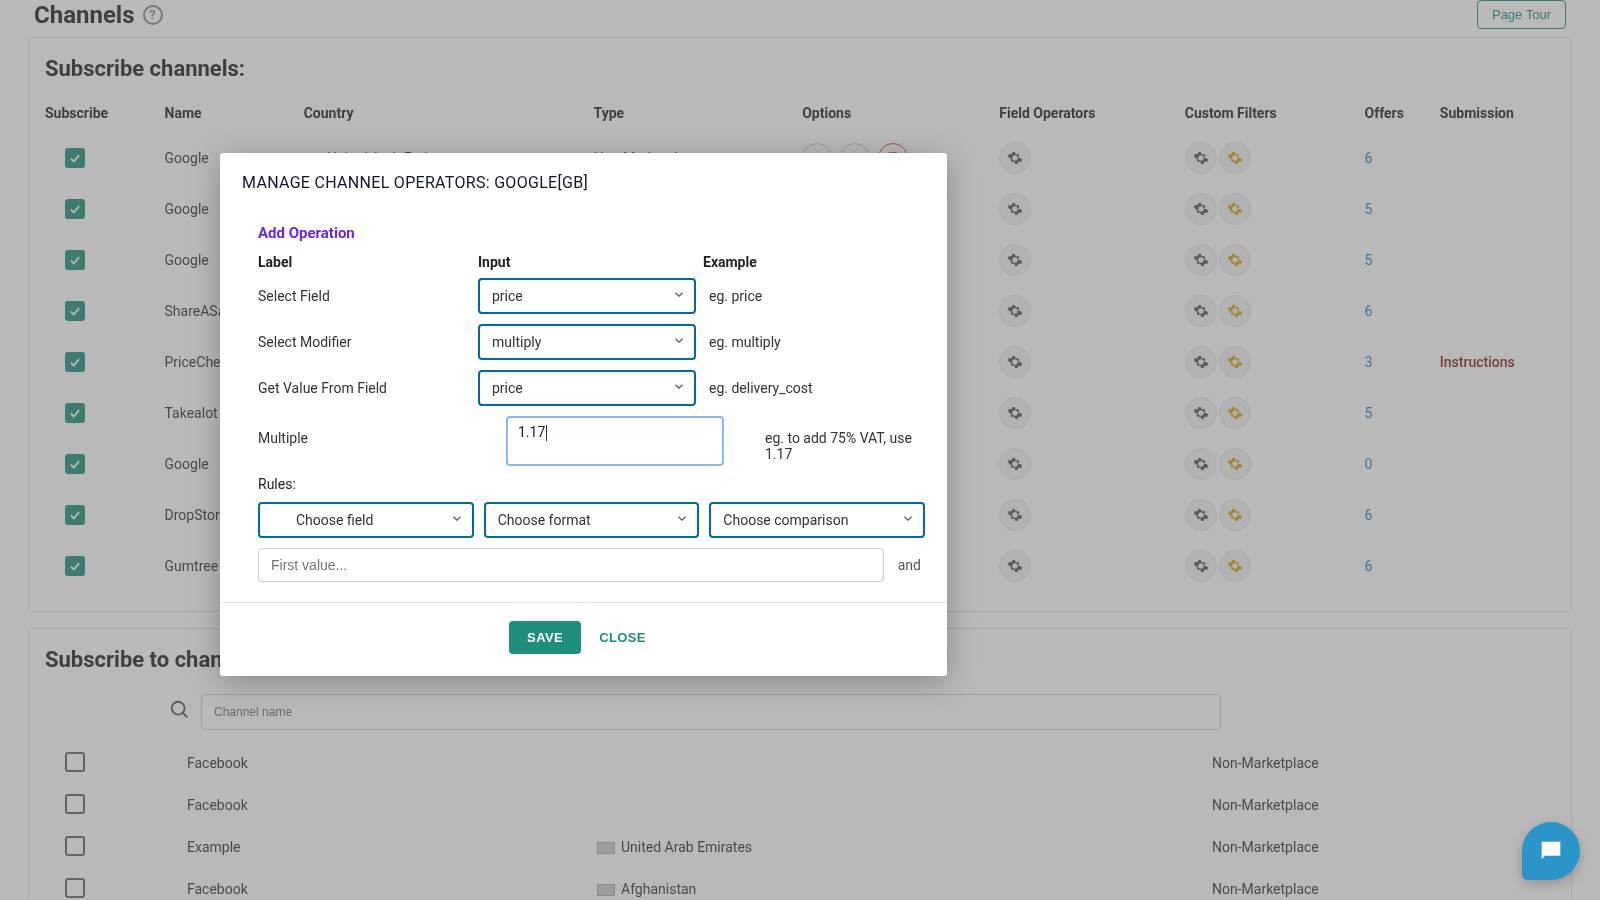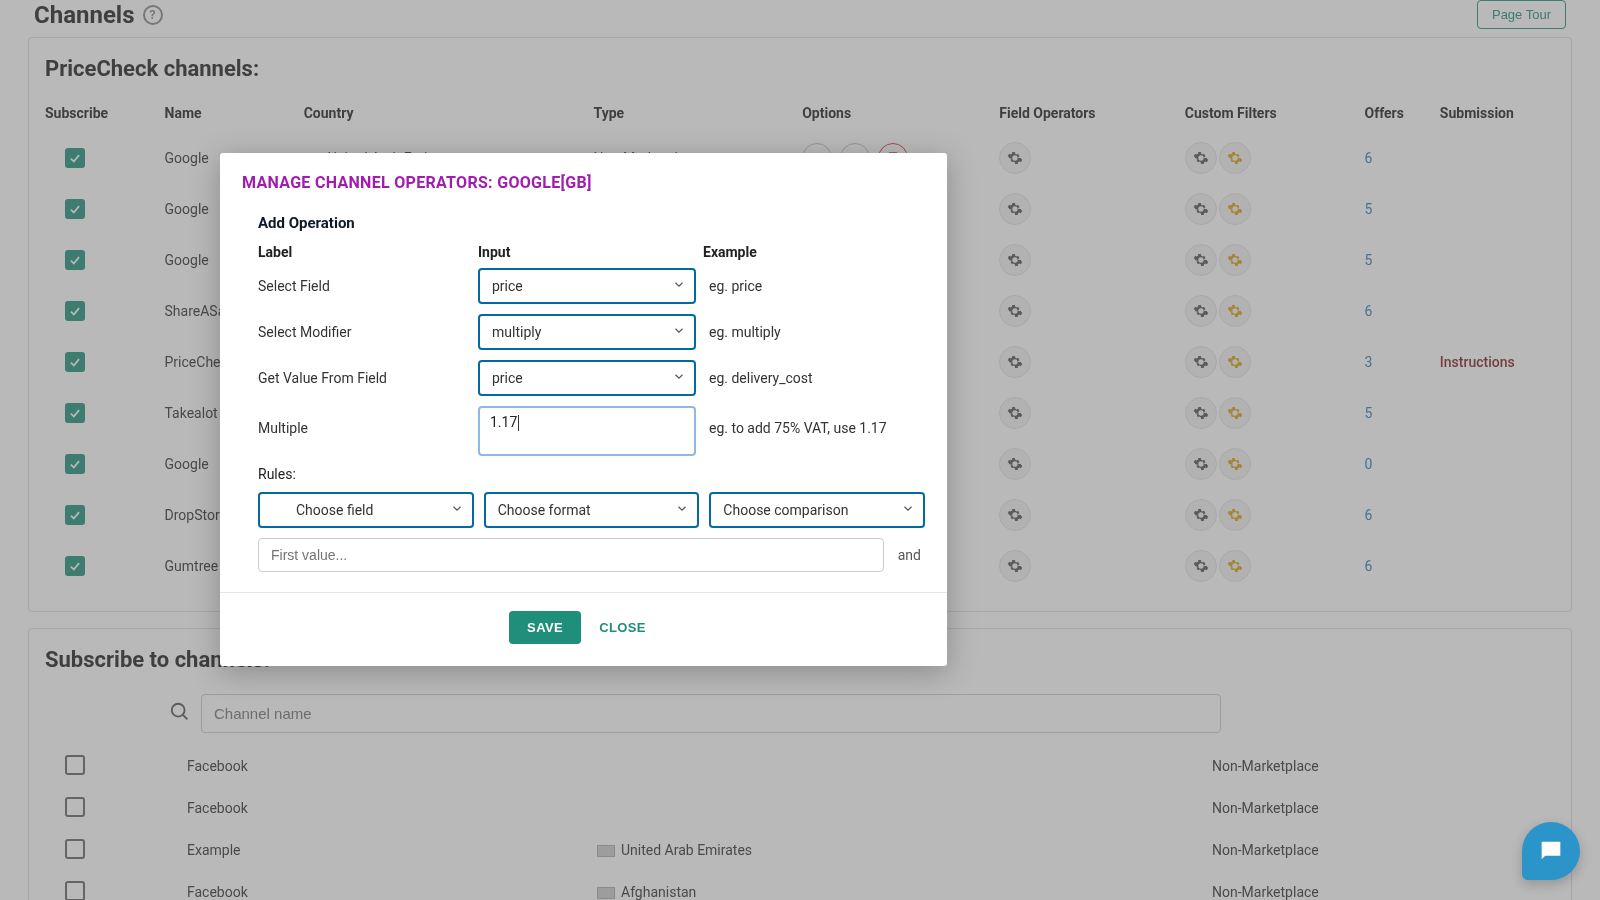--- a/index.html
+++ b/index.html
@@ -33,26 +33,26 @@
 .gear-dark svg { fill:#555;}
 .gear-gold svg { fill:#d6a319;}
 .opt-row { display:flex; gap:8px; align-items:center;}
 .circ-btn { width:30px; height:30px; border-radius:50%; border:1.5px solid #bbb; display:inline-flex; align-items:center; justify-content:center;}
 .circ-btn.red { border-color:#d03a2a;}
 .circ-btn svg { width:14px; height:14px;}
 .link { color:#7f1d1d; font-weight:500;}
 .offers-link { color:#2b7fb8;}
 .avail-filter { display:flex; gap:10px; align-items:center; padding:0 16px 6px 140px;}
 .search-icon { color:#666;}
-.avail-input { flex:1; max-width:1020px; border:1px solid #ccc; border-radius:4px; padding:10px 12px; font-size:15px; color:#666;}
+.avail-input { flex:1; max-width:1020px; border:1px solid #ccc; border-radius:4px; padding:10px 12px; font-size:12px; color:#666;}
 .flag { display:inline-block; width:18px; height:12px; margin-right:6px; vertical-align:middle; background:#ccc; border:1px solid #aaa;}
 .overlay { position:absolute; inset:0; background:rgba(100,100,100,0.45);}
 .modal { position:absolute; left:220px; top:153px; width:727px; background:#fff; border-radius:3px; box-shadow:0 6px 30px rgba(0,0,0,0.25); padding:20px 22px 20px 22px;}
-.modal-title { font-size:16px; font-weight:700; letter-spacing:0.3px; margin-bottom:22px; color:#a21caf;}
-.modal-subtitle { font-size:15px; font-weight:700; margin:0 0 12px 16px; color:#0f172a;}
+.modal-title { font-size:16px; font-weight:400; letter-spacing:0.3px; margin-bottom:32px; color:#0f172a;}
+.modal-subtitle { font-size:15px; font-weight:700; margin:0 0 12px 16px; color:#6d28d9;}
 .form-head { display:grid; grid-template-columns:220px 225px 1fr; margin:0 0 8px 16px; font-weight:700; font-size:14px;}
 .form-row { display:grid; grid-template-columns:220px 225px 1fr; align-items:center; margin:0 0 10px 16px;}
 .form-row .lbl { font-size:14px; color:#333;}
 .sel, .txt { width:218px; border:2px solid #0369a1; border-radius:4px; padding:8px 28px 8px 12px; font-size:14px; color:#333; background:#fff; position:relative;}
 .sel-wrap { position:relative; width:218px;}
 .sel-wrap .chev { position:absolute; right:10px; top:50%; transform:translateY(-50%); pointer-events:none;}
 .txt-area { width:218px; height:50px; border:2px solid #8cb9e6; border-radius:4px; padding:6px 10px; font-size:14px; resize:both; outline:none;}
 .eg { font-size:14px; color:#333; padding-left:6px;}
 .rules-title { font-weight:400; font-size:14px; margin:8px 0 10px 16px;}
 .rules-row { display:flex; gap:10px; margin:0 0 10px 16px;}
@@ -75,21 +75,21 @@
 <div class="page">
   <div class="page-header">
     <div class="page-title">
       <span>Channels</span>
       <span class="help-circle">?</span>
     </div>
     <button class="page-tour-btn">Page Tour</button>
   </div>
 
   <div class="card">
-    <div class="section-title">PriceCheck channels:</div>
+    <div class="section-title">Subscribe channels:</div>
     <table class="tbl">
       <thead>
           <tr>
         <th class="col-sub" style="text-align:left;padding-left:16px;">Subscribe</th>
         <th class="col-name">Name</th>
         <th class="col-country">Country</th>
         <th class="col-type">Type</th>
         <th class="col-opt">Options</th>
         <th class="col-fop">Field Operators</th>
         <th class="col-cust">Custom Filters</th>
@@ -472,21 +472,21 @@
     <span class="lbl">Get Value From Field</span>
     <div class="sel-wrap">
       <div class="sel">price</div>
       <span class="chev"><svg viewBox="0 0 24 24">
             <polyline points="6 9 12 15 18 9"></polyline>
           </svg></span>
     </div>
     <span class="eg">eg. delivery_cost</span>
   </div>
 
-  <div class="form-row" style="align-items:flex-start;">
+  <div class="form-row" style="align-items:flex-start;gap:28px;">
     <span class="lbl" style="padding-top:14px;">Multiple</span>
     <div class="txt-area"><span>1.17</span><span class="txt-cursor"></span></div>
     <span class="eg" style="padding-top:14px;">eg. to add 75% VAT, use 1.17</span>
   </div>
 
   <div class="rules-title">Rules:</div>
   <div class="rules-row">
     <div class="sel-wrap" style="flex:1;width:auto;">
       <div class="sel" style="width:100%;padding-left:36px;">Choose field</div>
       <span class="chev"><svg viewBox="0 0 24 24">

